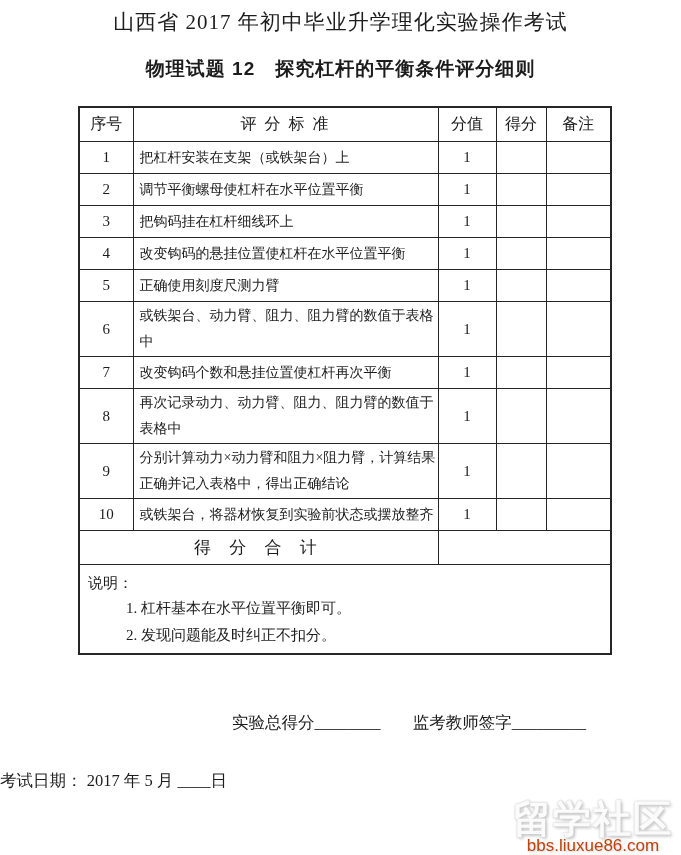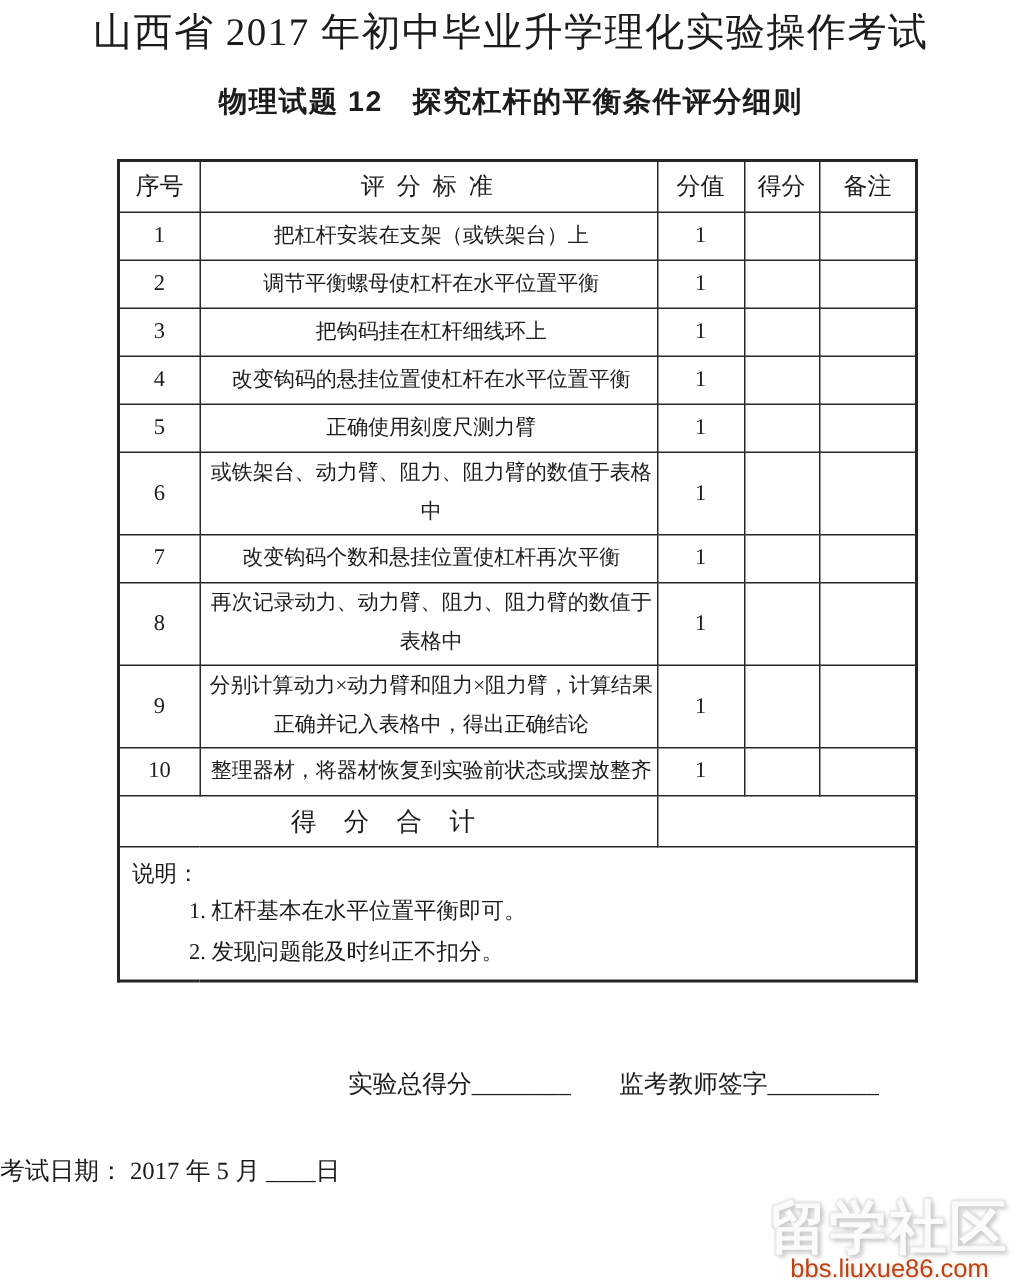--- a/index.html
+++ b/index.html
@@ -11,21 +11,21 @@
     width: 681px;
     height: 855px;
     position: relative;
     overflow: hidden;
     font-family: "Liberation Serif", "DejaVu Serif", serif;
     color: #1c1c1c;
   }
   .doc-title {
     margin-top: 9px;
     text-align: center;
-    font-size: 26px;
+    font-size: 21px;
     line-height: 26px;
     letter-spacing: 1px;
   }
   .doc-subtitle {
     margin-top: 22px;
     text-align: center;
     font-family: "Liberation Sans", "DejaVu Sans", sans-serif;
     font-weight: bold;
     font-size: 19px;
     line-height: 24px;
@@ -51,21 +51,21 @@
   th.h-criteria { letter-spacing: 2px; }
   td.cell-no, td.cell-points, td.cell-score, td.cell-remark {
     text-align: center;
     font-size: 15px;
     height: 29px;
   }
   td.cell-criteria {
     font-size: 14px;
     line-height: 26px;
     padding: 1px 2px 1px 6px;
-    text-align: center;
+    text-align: left;
     height: 29px;
   }
   tr.total-row td { height: 31px; }
   td.total-label {
     text-align: center;
     font-size: 17px;
     letter-spacing: 7px;
   }
   tr.notes-row td {
     height: 76px;
@@ -202,21 +202,21 @@
         </tr>
         <tr>
           <td class="cell-no">9</td>
           <td class="cell-criteria">分别计算动力×动力臂和阻力×阻力臂，计算结果正确并记入表格中，得出正确结论</td>
           <td class="cell-points">1</td>
           <td class="cell-score"></td>
           <td class="cell-remark"></td>
         </tr>
         <tr>
           <td class="cell-no">10</td>
-          <td class="cell-criteria">整理器材，将器材恢复到实验前状态或摆放整齐</td>
+          <td class="cell-criteria">或铁架台，将器材恢复到实验前状态或摆放整齐</td>
           <td class="cell-points">1</td>
           <td class="cell-score"></td>
           <td class="cell-remark"></td>
         </tr>
       </tbody>
     <tbody>
       <tr class="total-row">
         <td class="total-label" colspan="2">得 分 合 计</td>
         <td class="total-value" colspan="3"></td>
       </tr>

